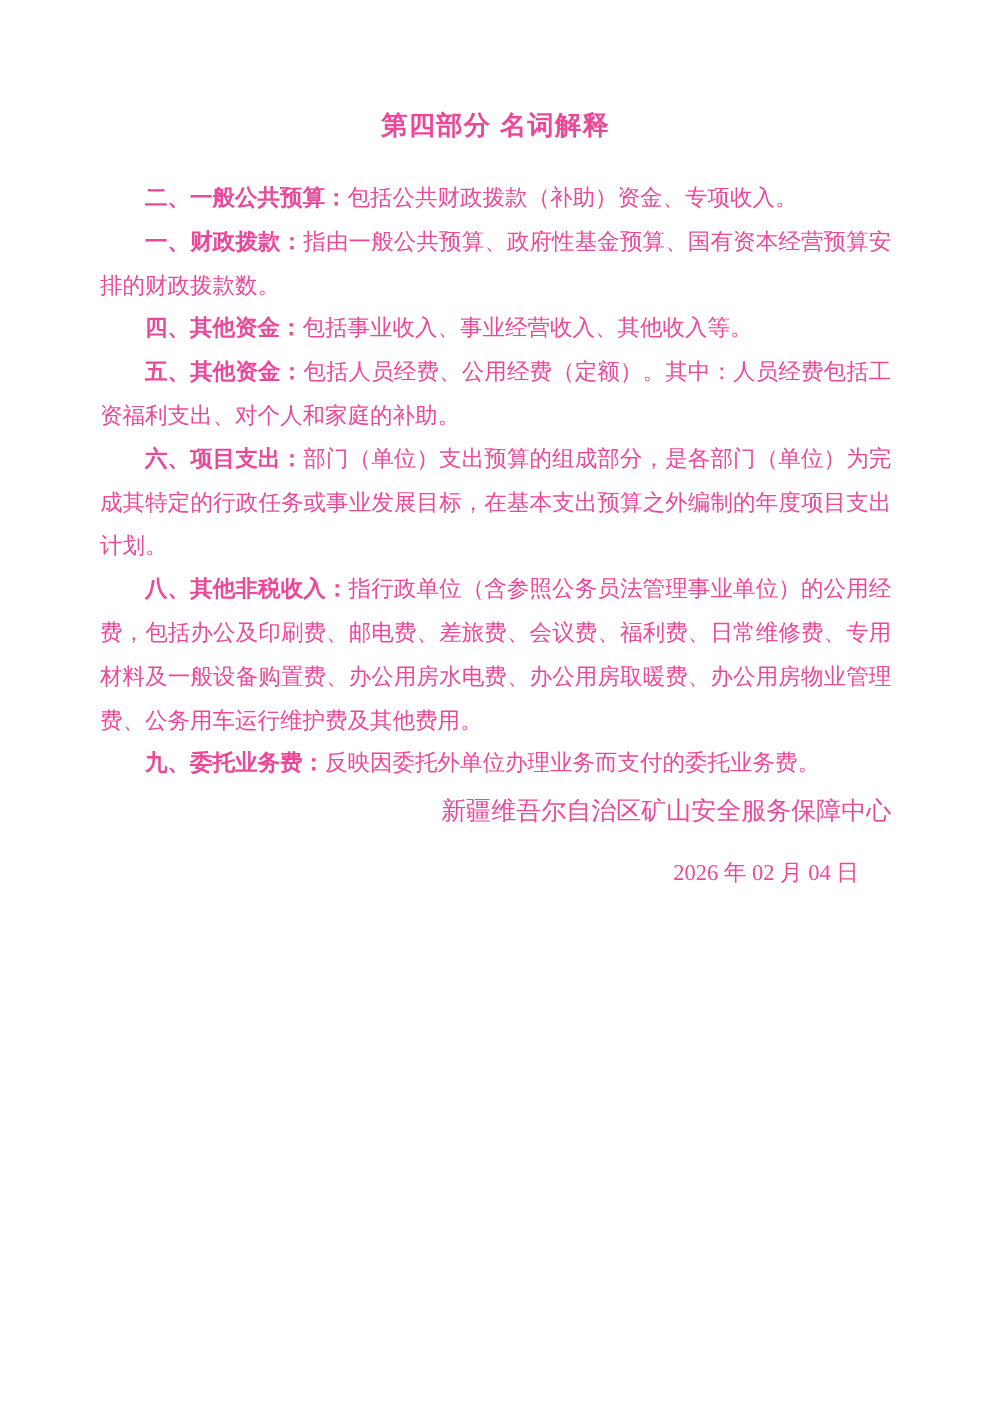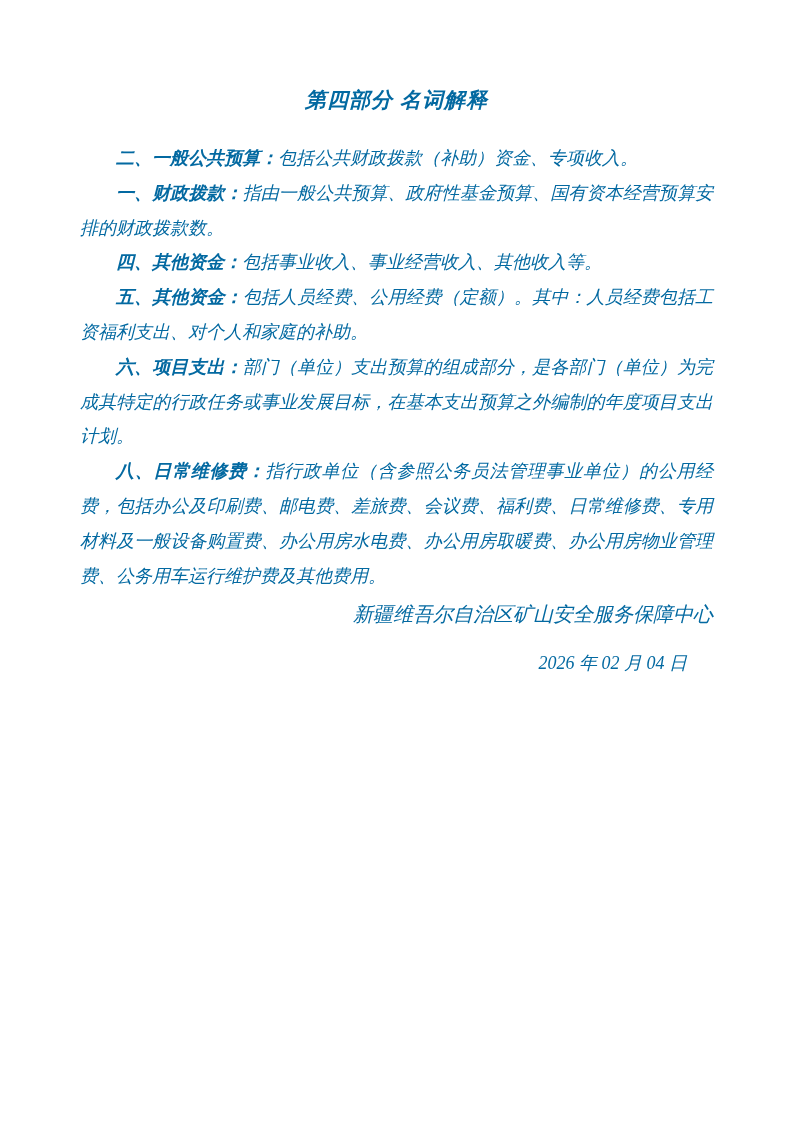--- a/index.html
+++ b/index.html
@@ -5,25 +5,24 @@
   html, body {
     margin: 0;
     padding: 0;
     background: #ffffff;
   }
   .page {
     position: relative;
     width: 793px;
     height: 956px;
     background: #ffffff;
-    color: #0369a1;
+    color: #ec4899;
     font-family: "Liberation Serif", "DejaVu Serif", serif;
     overflow: hidden;
     box-sizing: border-box;
-    font-style: italic;
   }
   .content {
     padding: 86px 80px 0 80px;
   }
   .title {
     margin: 0 0 27px 0;
     text-align: center;
     font-size: 21px;
     font-weight: bold;
     font-family: "Liberation Sans", "DejaVu Sans", sans-serif;
@@ -79,22 +78,23 @@
     <p class="para"><span class="term">一、财政拨款：</span><span class="def">指由一般公共预算、政府性基金预算、国有资本经营预算安排的财政拨款数。</span></p>
 
 
     <p class="para"><span class="term">四、其他资金：</span><span class="def">包括事业收入、事业经营收入、其他收入等。</span></p>
 
     <p class="para"><span class="term">五、其他资金：</span><span class="def">包括人员经费、公用经费（定额）。其中：人员经费包括工资福利支出、对个人和家庭的补助。</span></p>
 
     <p class="para"><span class="term">六、项目支出：</span><span class="def">部门（单位）支出预算的组成部分，是各部门（单位）为完成其特定的行政任务或事业发展目标，在基本支出预算之外编制的年度项目支出计划。</span></p>
 
 
-    <p class="para"><span class="term">八、日常维修费：</span><span class="def">指行政单位（含参照公务员法管理事业单位）的公用经费，包括办公及印刷费、邮电费、差旅费、会议费、福利费、日常维修费、专用材料及一般设备购置费、办公用房水电费、办公用房取暖费、办公用房物业管理费、公务用车运行维护费及其他费用。</span></p>
+    <p class="para"><span class="term">八、其他非税收入：</span><span class="def">指行政单位（含参照公务员法管理事业单位）的公用经费，包括办公及印刷费、邮电费、差旅费、会议费、福利费、日常维修费、专用材料及一般设备购置费、办公用房水电费、办公用房取暖费、办公用房物业管理费、公务用车运行维护费及其他费用。</span></p>
 
+    <p class="para"><span class="term">九、委托业务费：</span><span class="def">反映因委托外单位办理业务而支付的委托业务费。</span></p>
 
     <p class="signature">新疆维吾尔自治区矿山安全服务保障中心</p>
     <p class="date">2026 年 02 月 04 日</p>
 
   </div>
 
   <div class="page-number">28</div>
 </div>
 
 </body></html>

